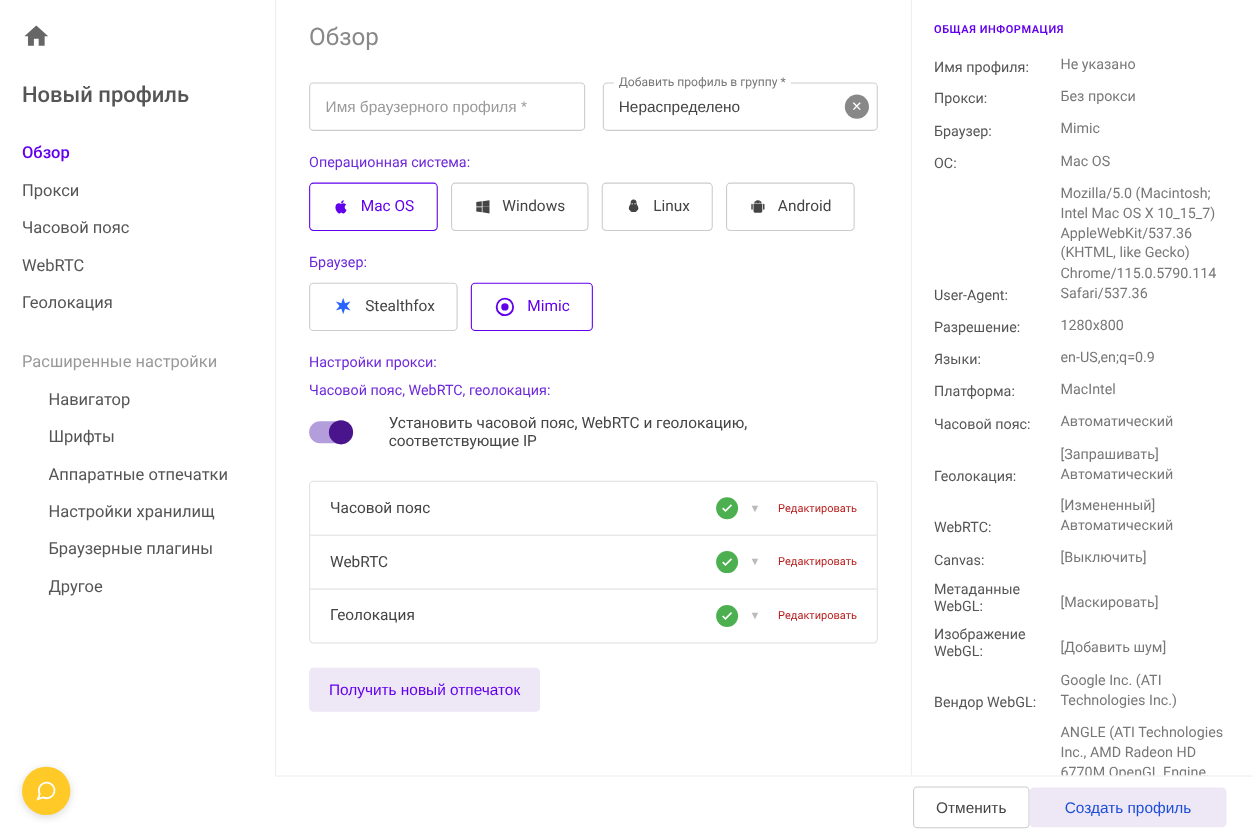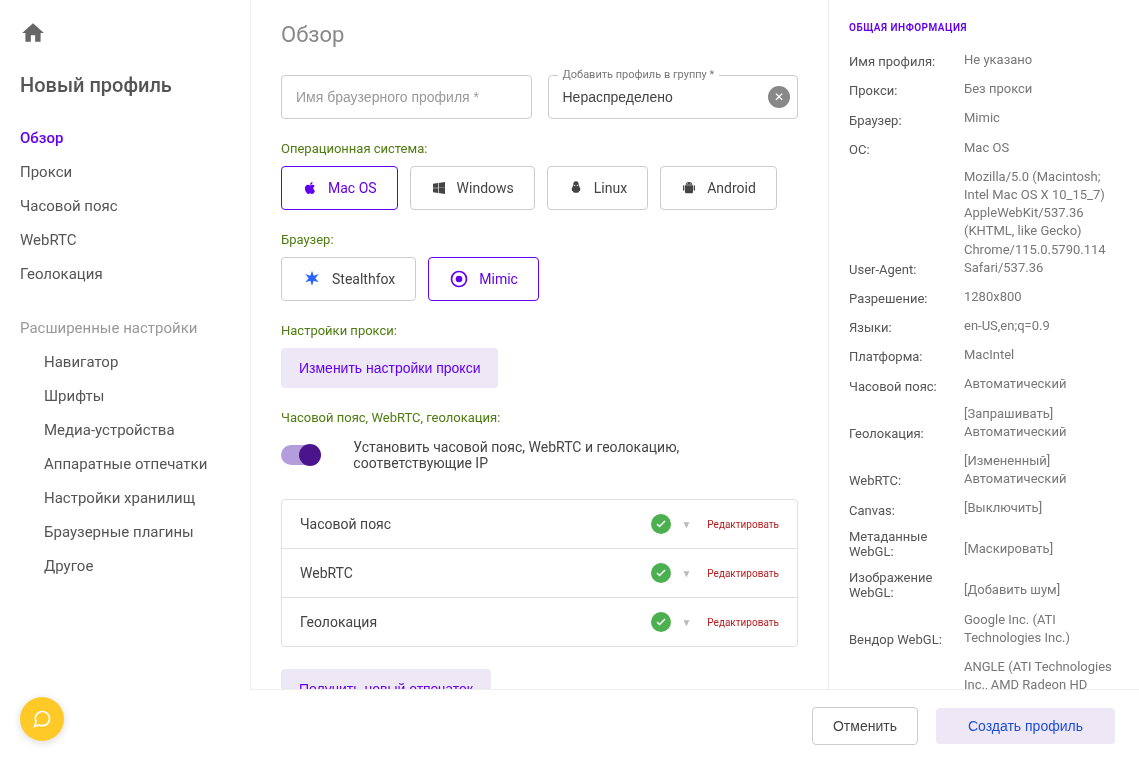--- a/index.html
+++ b/index.html
@@ -14,21 +14,21 @@
 .nav-sub { padding: 8px 0 8px 24px; font-size: 15px; color: #555; cursor: pointer; }
 .main { flex: 1; display: flex; border-left: 1px solid #eee; overflow: hidden; }
 .center { flex: 1; padding: 22px 30px 0 30px; overflow-y: auto; border-right: 1px solid #eee; }
 .page-title { font-size: 22px; color: #888; margin-bottom: 28px; }
 .form-row { display: flex; gap: 16px; margin-bottom: 22px; }
 .field { position: relative; flex: 1; }
 .field input { width: 100%; height: 44px; padding: 0 14px; border: 1px solid #ccc; border-radius: 4px; font-size: 14px; color: #444; }
 .field input::placeholder { color: #999; }
 .floating-label { position: absolute; top: -7px; left: 10px; background: #fff; padding: 0 5px; font-size: 11px; color: #777; }
 .clear-btn { position: absolute; right: 8px; top: 50%; transform: translateY(-50%); width: 22px; height: 22px; border-radius: 50%; background: #888; color: #fff; display: flex; align-items: center; justify-content: center; cursor: pointer; font-size: 12px; }
-.section-label { font-size: 13px; color: #4d7c0f; margin-bottom: 10px; }
+.section-label { font-size: 13px; color: #6d28d9; margin-bottom: 10px; }
 .btn-group { display: flex; gap: 12px; margin-bottom: 22px; flex-wrap: wrap; }
 .chip { display: flex; align-items: center; gap: 10px; padding: 0 20px; height: 44px; border: 1px solid #ccc; border-radius: 4px; cursor: pointer; font-size: 14px; color: #444; background: #fff; }
 .chip.selected { border-color: #6200ee; color: #6200ee; }
 .chip .icon { display: flex; align-items: center; }
 .purple-btn { display: inline-block; padding: 12px 18px; background: #ede7f6; color: #6200ee; border-radius: 4px; font-size: 14px; font-weight: 500; cursor: pointer; border: none; }
 .toggle-row { display: flex; align-items: center; gap: 34px; margin: 14px 0 28px 0; }
 .toggle { width: 40px; height: 20px; border-radius: 10px; background: #b39ddb; position: relative; cursor: pointer; }
 .toggle-knob { width: 22px; height: 22px; border-radius: 50%; background: #4a148c; position: absolute; right: -2px; top: -1px; }
 .toggle-text { font-size: 14px; color: #444; }
 .accordion { border: 1px solid #e0e0e0; border-radius: 4px; margin-bottom: 22px; }
@@ -36,21 +36,21 @@
 .accordion-item:last-child { border-bottom: none; }
 .acc-label { flex: 1; font-size: 14px; color: #444; }
 .acc-check { width: 20px; height: 20px; border-radius: 50%; background: #4caf50; display: flex; align-items: center; justify-content: center; margin-right: 10px; }
 .acc-chevron { color: #bbb; margin-right: 16px; font-size: 10px; }
 .acc-edit { color: #b91c1c; font-size: 10px; cursor: pointer; font-weight: 400; }
 .info-panel { width: 310px; padding: 22px 20px; overflow-y: auto; font-size: 13px; }
 .info-title { color: #6200ee; font-weight: 600; letter-spacing: 0.5px; margin-bottom: 18px; font-size: 10px; }
 .info-row { display: flex; margin-bottom: 11px; align-items: flex-end; }
 .info-key { width: 115px; color: #555; flex-shrink: 0; }
 .info-val { color: #777; flex: 1; word-wrap: break-word; line-height: 1.4; }
-.footer { position: absolute; bottom: 0; left: 250px; right: 0; height: 72px; border-top: 1px solid #eee; display: flex; justify-content: flex-end; align-items: center; padding: 0 24px; gap: 18px; background: #fff; }
+.footer { position: absolute; bottom: 0; left: 250px; right: 0; height: 56px; border-top: 1px solid #eee; display: flex; justify-content: flex-end; align-items: center; padding: 0 24px; gap: 0; background: #fff; }
 .btn-outline { padding: 10px 20px; border: 1px solid #ccc; border-radius: 4px; background: #fff; font-size: 14px; cursor: pointer; color: #444; }
 .btn-primary { padding: 10px 32px; border: none; border-radius: 4px; background: #ede7f6; color: #1d4ed8; font-size: 14px; font-weight: 400; cursor: pointer; }
 .help-bubble { position: absolute; bottom: 20px; left: 20px; width: 44px; height: 44px; border-radius: 50%; background: #ffca28; display: flex; align-items: center; justify-content: center; box-shadow: 0 2px 8px rgba(0,0,0,0.15); cursor: pointer; }
 .mb22 { margin-bottom: 22px; }
 </style>
 </head>
 <body>
 
 <div class="layout">
   <div class="sidebar">
@@ -64,21 +64,20 @@
         <div class="nav-item active">Обзор</div>
         <div class="nav-item">Прокси</div>
         <div class="nav-item">Часовой пояс</div>
         <div class="nav-item">WebRTC</div>
         <div class="nav-item">Геолокация</div>
       </div>
     <div class="nav-section">Расширенные настройки</div>
     <div id="nav-advanced">
         <div class="nav-sub">Навигатор</div>
         <div class="nav-sub">Шрифты</div>
-        <div class="nav-sub">Медиа-устройства</div>
         <div class="nav-sub">Аппаратные отпечатки</div>
         <div class="nav-sub">Настройки хранилищ</div>
         <div class="nav-sub">Браузерные плагины</div>
         <div class="nav-sub">Другое</div>
       </div>
   </div>
 
   <div class="main">
     <div class="center">
       <div class="page-title">Обзор</div>
@@ -145,23 +144,20 @@
               <svg width="20" height="20" viewBox="0 0 24 24">
                 <circle cx="12" cy="12" r="9" fill="none" stroke="#6200ee" stroke-width="2"></circle>
                 <circle cx="12" cy="12" r="4" fill="#6200ee"></circle>
               </svg>
             </span>
             <span>Mimic</span>
           </div>
         </div>
 
       <div class="section-label">Настройки прокси:</div>
-      <div class="mb22">
-        <button class="purple-btn">Изменить настройки прокси</button>
-      </div>
 
       <div class="section-label">Часовой пояс, WebRTC, геолокация:</div>
       <div class="toggle-row">
         <div class="toggle">
             <div class="toggle-knob"></div>
           </div>
         <div class="toggle-text">Установить часовой пояс, WebRTC и геолокацию, соответствующие IP</div>
       </div>
 
       <div class="accordion" id="accordion">

